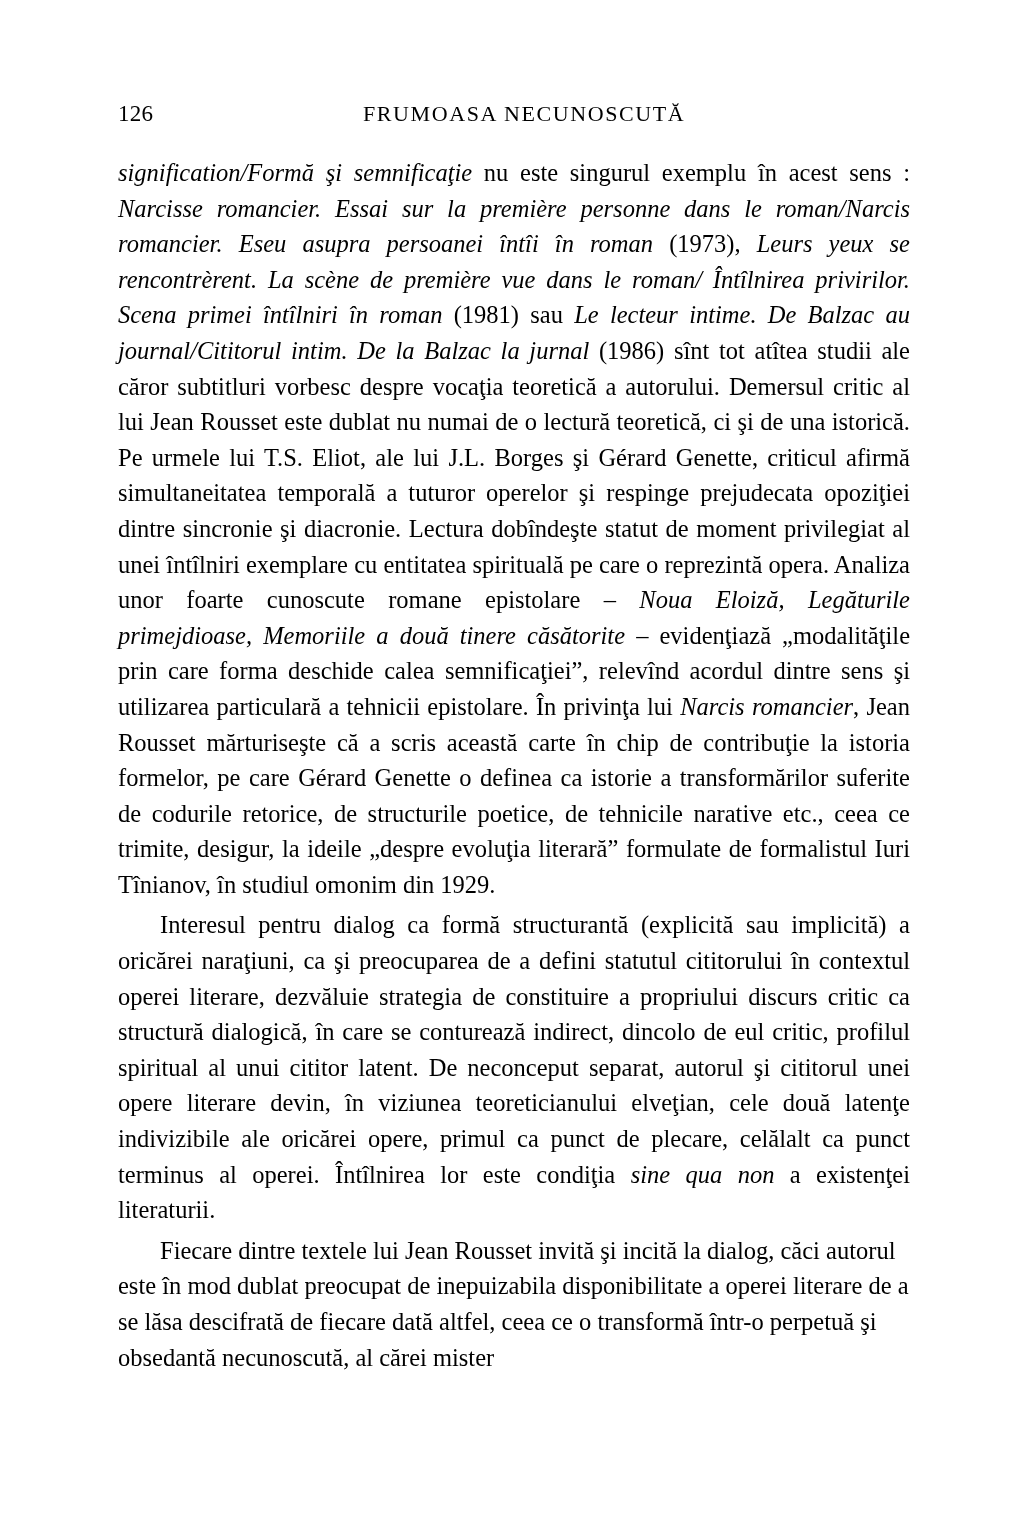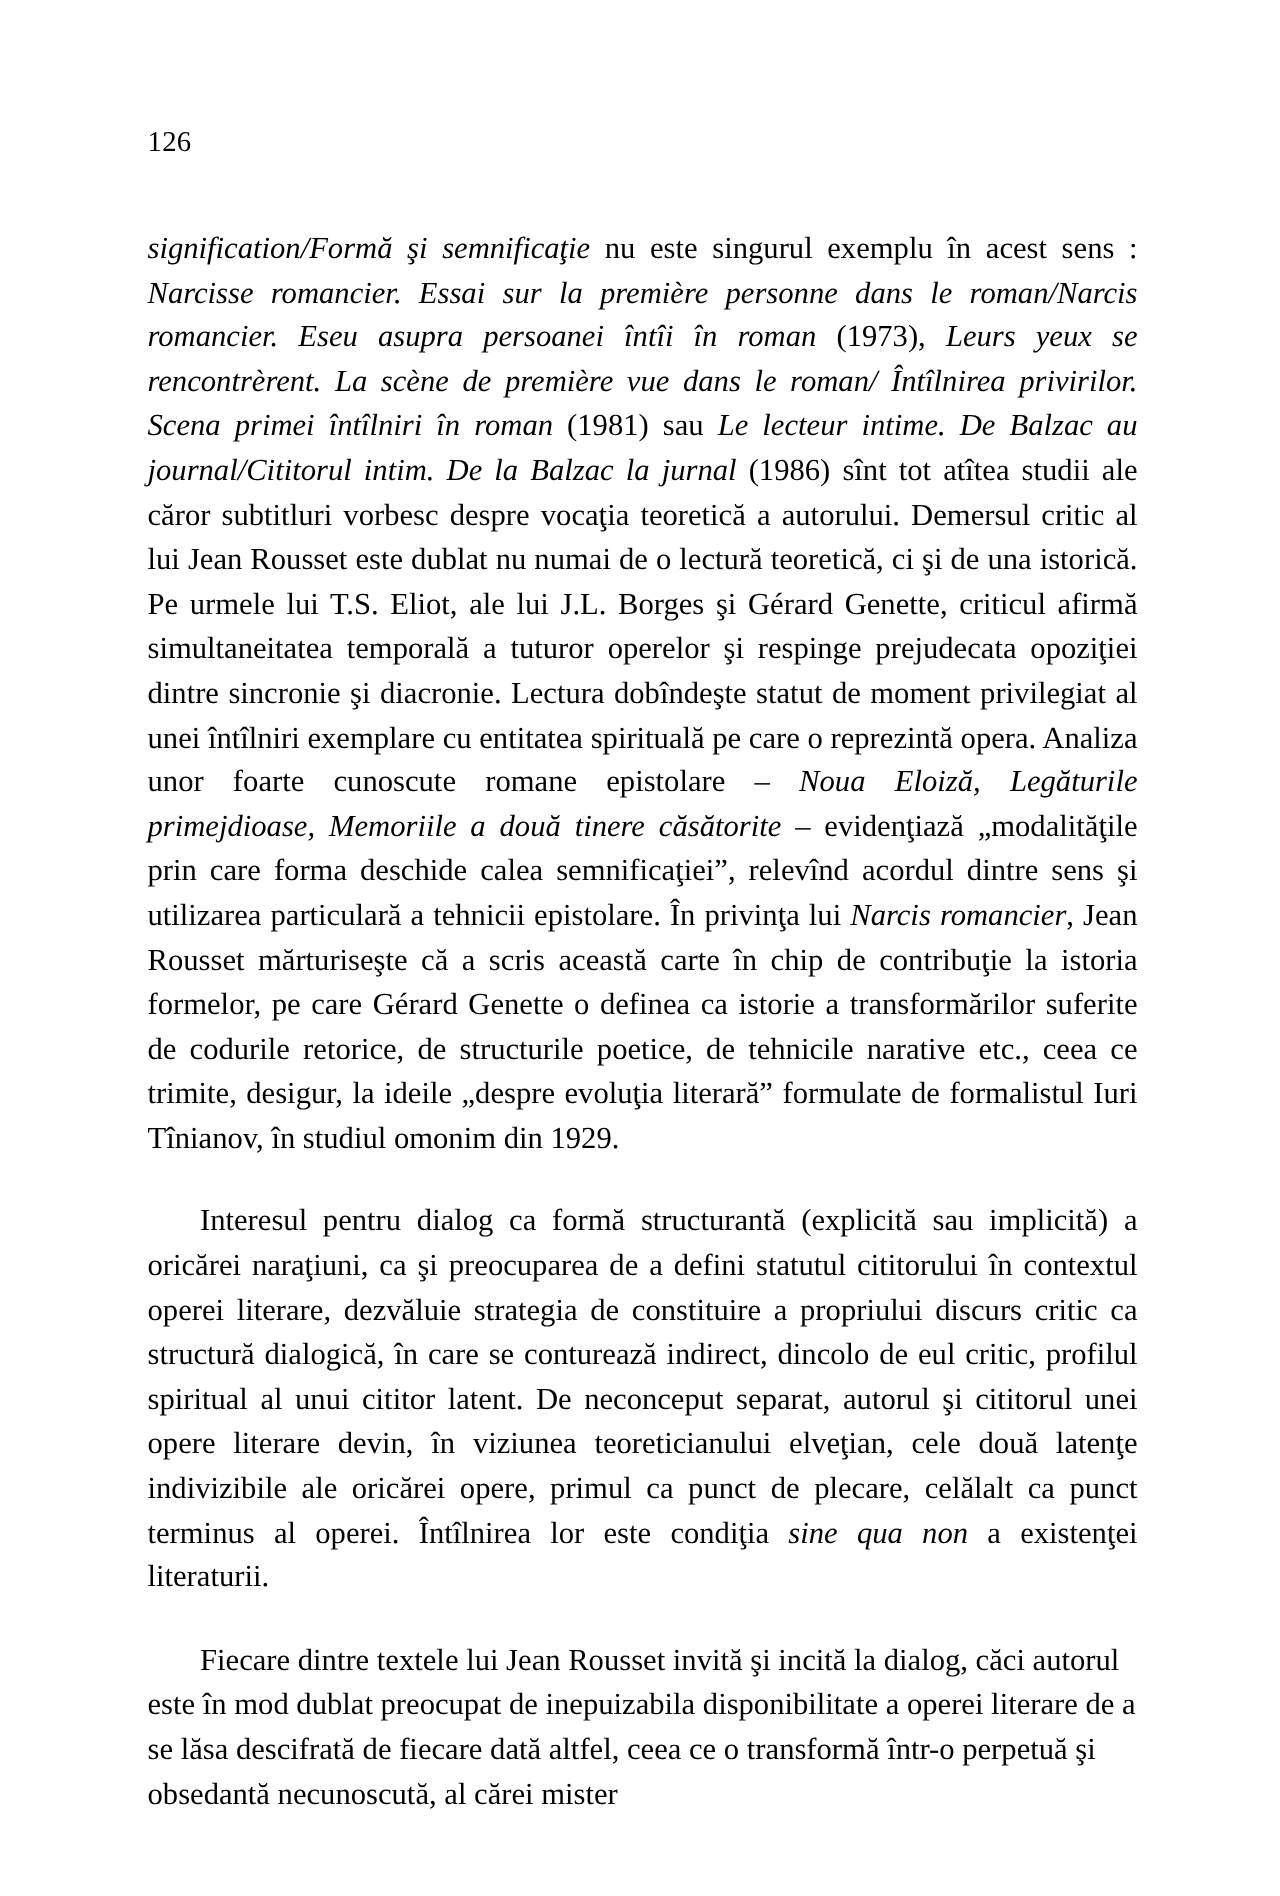--- a/index.html
+++ b/index.html
@@ -53,40 +53,40 @@
   p {
     margin: 0;
     font-size: 24.5px;
     line-height: 35.6px;
     text-align: justify;
     text-justify: inter-word;
     hyphens: manual;
   }
   p.first {
     text-indent: 0;
-    margin-top: 26px;
   }
   p.indent {
     text-indent: 42px;
-    margin-top: 31px;
+    margin-top: 5px;
   }
   i, .it {
     font-style: italic;
   }
   .last-line-left {
     text-align: left;
   }
 </style>
 </head>
 <body>
 
 <div class="page">
 
   <div class="header">
     <div class="folio">126</div>
+    <div class="running-title">FRUMOASA NECUNOSCUTĂ</div>
   </div>
 
   <div class="body">
     <p class="first"><span class="it">signification/Formă şi semnificaţie</span><span> nu este singurul exemplu în acest sens : </span><span class="it">Narcisse romancier. Essai sur la première personne dans le roman/Narcis romancier. Eseu asupra persoanei întîi în roman</span><span> (1973), </span><span class="it">Leurs yeux se rencontrèrent. La scène de première vue dans le roman/ Întîlnirea privirilor. Scena primei întîlniri în roman</span><span> (1981) sau </span><span class="it">Le lecteur intime. De Balzac au journal/Cititorul intim. De la Balzac la jurnal</span><span> (1986) sînt tot atîtea studii ale căror subtitluri vorbesc despre vocaţia teoretică a autorului. Demersul critic al lui Jean Rousset este dublat nu numai de o lectură teoretică, ci şi de una istorică. Pe urmele lui T.S. Eliot, ale lui J.L. Borges şi Gérard Genette, criticul afirmă simultaneitatea temporală a tuturor operelor şi respinge prejudecata opoziţiei dintre sincronie şi diacronie. Lectura dobîndeşte statut de moment privilegiat al unei întîlniri exemplare cu entitatea spirituală pe care o reprezintă opera. Analiza unor foarte cunoscute romane epistolare – </span><span class="it">Noua Eloiză, Legăturile primejdioase, Memoriile a două tinere căsătorite</span><span> – evidenţiază „modalităţile prin care forma deschide calea semnificaţiei”, relevînd acordul dintre sens şi utilizarea particulară a tehnicii epistolare. În privinţa lui </span><span class="it">Narcis romancier</span><span>, Jean Rousset mărturiseşte că a scris această carte în chip de contribuţie la istoria formelor, pe care Gérard Genette o definea ca istorie a transformărilor suferite de codurile retorice, de structurile poetice, de tehnicile narative etc., ceea ce trimite, desigur, la ideile „despre evoluţia literară” formulate de formalistul Iuri Tînianov, în studiul omonim din 1929.</span></p>
     <p class="indent"><span>Interesul pentru dialog ca formă structurantă (explicită sau implicită) a oricărei naraţiuni, ca şi preocuparea de a defini statutul cititorului în contextul operei literare, dezvăluie strategia de constituire a propriului discurs critic ca structură dialogică, în care se conturează indirect, dincolo de eul critic, profilul spiritual al unui cititor latent. De neconceput separat, autorul şi cititorul unei opere literare devin, în viziunea teoreticianului elveţian, cele două latenţe indivizibile ale oricărei opere, primul ca punct de plecare, celălalt ca punct terminus al operei. Întîlnirea lor este condiţia </span><span class="it">sine qua non</span><span> a existenţei literaturii.</span></p>
     <p class="indent last-line-left"><span>Fiecare dintre textele lui Jean Rousset invită şi incită la dialog, căci autorul este în mod dublat preocupat de inepuizabila disponibilitate a operei literare de a se lăsa descifrată de fiecare dată altfel, ceea ce o transformă într-o perpetuă şi obsedantă necunoscută, al cărei mister</span></p>
   </div>
 
 </div>
 

